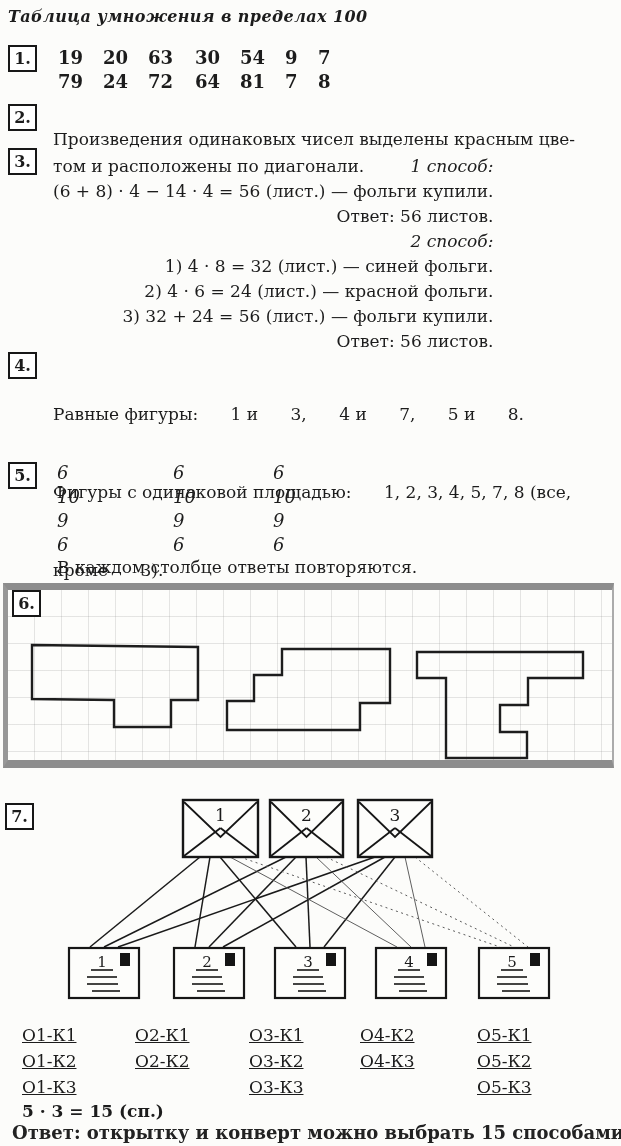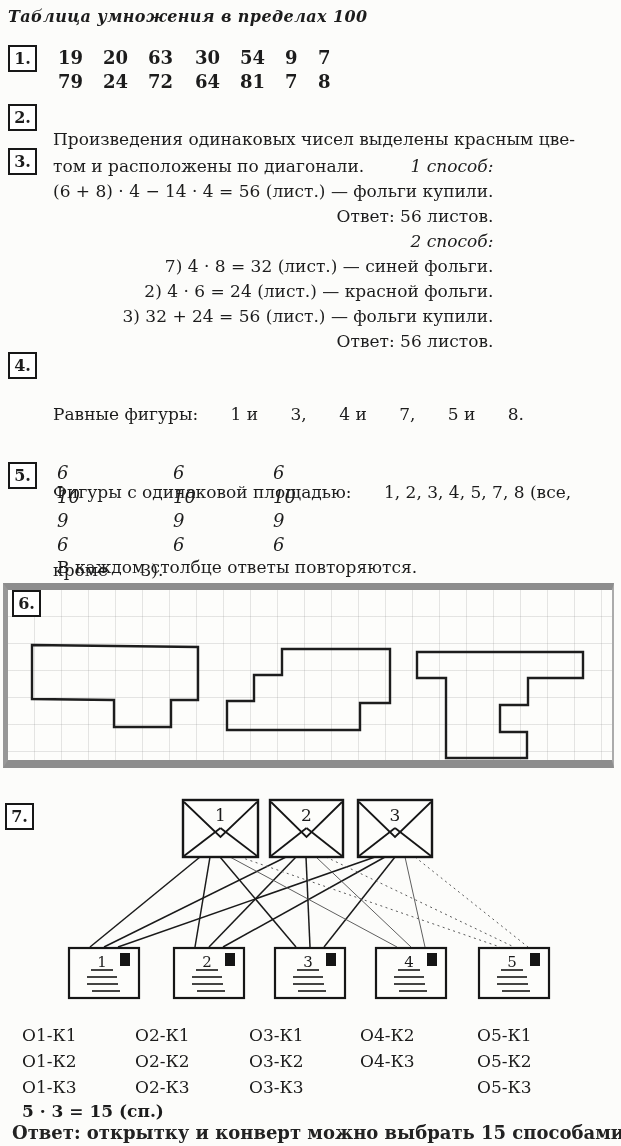--- a/index.html
+++ b/index.html
@@ -32,21 +32,21 @@
   .cap5{margin-top:0;white-space:nowrap;}
   .box6{
     left:3px;top:583px;width:604px;height:170px;background:#fdfdfb;
     border-top:7px solid #8d8d8d;border-bottom:8px solid #8d8d8d;
     border-left:5px solid #979797;border-right:2px solid #ababab;
     background-image:
       repeating-linear-gradient(to right, transparent 0 26px, rgba(140,140,140,.22) 26px 27px),
       repeating-linear-gradient(to bottom, transparent 0 26px, rgba(140,140,140,.22) 26px 27px);
   }
   .pairs{left:22px;top:1022px;display:flex;line-height:26px;}
-  .pairs .col{white-space:nowrap;}
+  .pairs .col{white-space:nowrap;text-decoration:underline;}
   .pc0{width:113px}.pc1{width:114px}.pc2{width:111px}.pc3{width:117px}
   .formula{left:22px;top:1101px;font-weight:bold;white-space:nowrap;}
   .final{left:12px;top:1122px;font-weight:bold;font-size:18px;white-space:nowrap;color:#222;}
   svg text{font-family:"DejaVu Serif","Liberation Serif",serif;fill:#1b1b1b;}
 </style>
 </head>
 <body>
 
 <div class="abs title">Таблица умножения в пределах 100</div>
 
@@ -63,21 +63,21 @@
   <div>Произведения одинаковых чисел выделены красным цве-</div>
   <div>том и расположены по диагонали.</div>
 </div>
 
 <div class="abs numbox" style="left:8px;top:148px;">3.</div>
 <div class="abs lines17" style="left:53px;top:154px;">
   <div class="it">1 способ:</div>
   <div>(6 + 8) · 4 − 14 · 4 = 56 (лист.) — фольги купили.</div>
   <div>Ответ: 56 листов.</div>
   <div class="it">2 способ:</div>
-  <div>7) 4 · 8 = 32 (лист.) — синей фольги.</div>
+  <div>1) 4 · 8 = 32 (лист.) — синей фольги.</div>
   <div>2) 4 · 6 = 24 (лист.) — красной фольги.</div>
   <div>3) 32 + 24 = 56 (лист.) — фольги купили.</div>
   <div>Ответ: 56 листов.</div>
 </div>
 
 <div class="abs numbox" style="left:8px;top:352px;">4.</div>
 <div class="abs lines4" style="left:53px;top:349px;">
   <div>Равные фигуры:      1 и      3,      4 и      7,      5 и      8.</div>
   <div>Фигуры с одинаковой площадью:      1, 2, 3, 4, 5, 7, 8 (все,</div>
   <div>кроме      3).</div>
@@ -197,21 +197,20 @@
 
 <div class="abs pairs">
   <div class="col pc0">
     <div>О1-К1</div>
     <div>О1-К2</div>
     <div>О1-К3</div>
   </div>
   <div class="col pc1">
     <div>О2-К1</div>
     <div>О2-К2</div>
-    <div>О2-К3</div>
   </div>
   <div class="col pc2">
     <div>О3-К1</div>
     <div>О3-К2</div>
     <div>О3-К3</div>
   </div>
   <div class="col pc3">
     <div>О4-К2</div>
     <div>О4-К3</div>
   </div>

